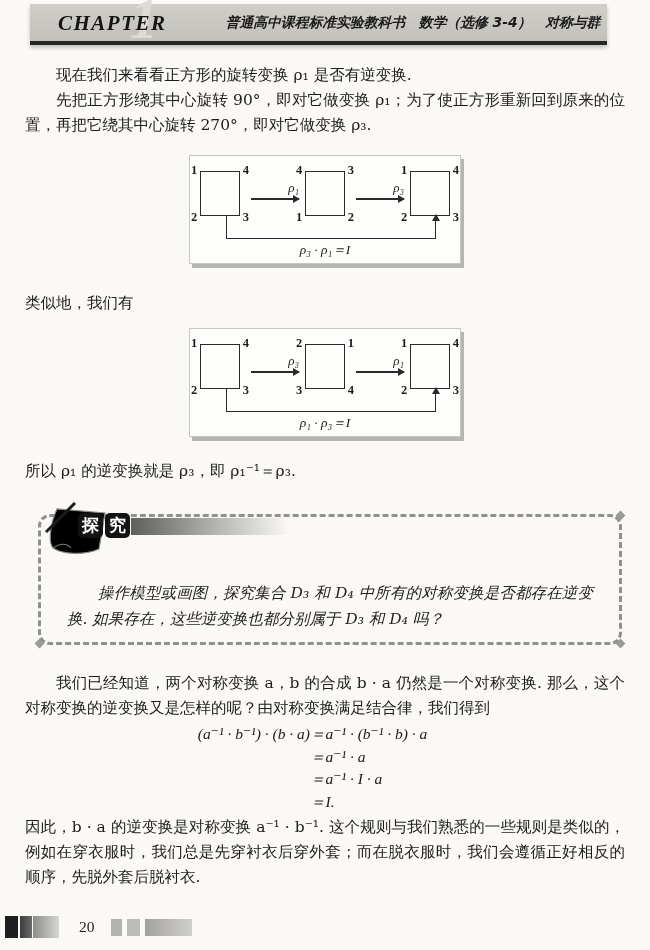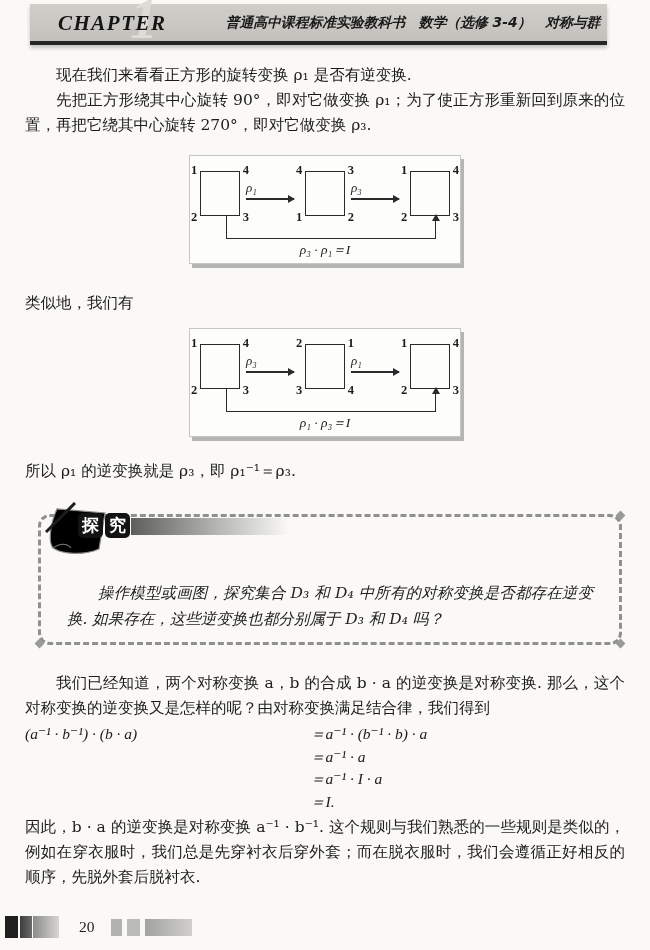--- a/index.html
+++ b/index.html
@@ -42,21 +42,21 @@
     width:272px;margin:17px auto 0;box-sizing:border-box;
     background:#fdfdfb;border:1px solid #c6c6c2;
     box-shadow:3px 4px 0 #b5b5b1;
     padding:15px 10px 4px;
   }
   .sq-row{display:flex;justify-content:center;align-items:center;}
   .square{position:relative;width:43px;height:43px;border:1.6px solid #2a2a2a;}
   .corner{position:absolute;font-size:12.5px;line-height:1;font-weight:bold;}
   .tl{top:-8px;left:-10px}.tr{top:-8px;right:-10px}
   .bl{bottom:-8px;left:-10px}.br{bottom:-8px;right:-10px}
-  .harrow{width:60px;margin:0 6px;display:flex;flex-direction:column;align-items:flex-start;}
+  .harrow{width:60px;margin:0 6px;display:flex;flex-direction:column;align-items:flex-end;}
   .harrow-label{font-style:italic;font-size:13px;margin-bottom:2px;}
   .harrow-line{position:relative;width:48px;height:1.6px;background:#2a2a2a;margin-bottom:7px;}
   .harrow-line::after{
     content:'';position:absolute;right:-1px;top:-3.6px;
     border-left:7px solid #2a2a2a;border-top:4.4px solid transparent;border-bottom:4.4px solid transparent;
   }
   .connector{
     height:22px;margin:0 14px 0 26px;position:relative;
     border-left:1.6px solid #2a2a2a;border-right:1.6px solid #2a2a2a;border-bottom:1.6px solid #2a2a2a;
   }
@@ -89,21 +89,21 @@
   .tchar1{left:33px}.tchar2{left:60px}
   .explore-text{
     font-size:15.5px;line-height:26px;text-indent:2em;text-align:justify;
     font-style:italic;color:#222;
     font-family:"DejaVu Serif","Liberation Serif",serif;
     margin-top:27px;
   }
   
   .derivation{margin:2px 25px 0;font-style:italic;font-size:15.5px;line-height:22.5px;}
   .d-row{display:flex;}
-  .d-lhs{width:285px;white-space:pre;}
+  .d-lhs{width:285px;text-align:right;white-space:pre;}
   .d-rhs{text-align:left;white-space:pre;}
   
   .footer{position:absolute;left:5px;bottom:12px;display:flex;align-items:center;}
   .fbar{display:inline-block;}
   .fbar1{width:13px;height:22px;background:#1f1f1f;margin-right:2px;}
   .fbar2{width:12px;height:22px;background:linear-gradient(to right,#3c3c3c,#6b6b6b);margin-right:1px;}
   .fbar3{width:26px;height:22px;background:linear-gradient(to right,#8c8c8a,#d7d6d3);}
   .fpage{margin:0 16px 0 20px;font-size:15.5px;}
   .fbar4{width:11px;height:17px;background:#b2b2af;margin-right:5px;}
   .fbar5{width:13px;height:17px;background:#bbbbb8;margin-right:5px;}
@@ -205,21 +205,21 @@
         <path d="M8,46 C15,41 22,41 26,46" fill="none" stroke="#7a7a78" stroke-width="1.2"></path>
         <path d="M1,30 L30,1" fill="none" stroke="#1c1c1c" stroke-width="3"></path>
       </svg>
       <div class="tbar"></div>
       <div class="tchar tchar1">探</div>
       <div class="tchar tchar2">究</div>
     </div>
     <div class="explore-text">操作模型或画图，探究集合 D₃ 和 D₄ 中所有的对称变换是否都存在逆变换. 如果存在，这些逆变换也都分别属于 D₃ 和 D₄ 吗？</div>
   </div>
 
-  <p class="para indent" style="margin-top:26px">我们已经知道，两个对称变换 a，b 的合成 b · a 的逆变换是对称变换. 那么，这个对称变换的逆变换又是怎样的呢？由对称变换满足结合律，我们得到</p>
+  <p class="para indent" style="margin-top:26px">我们已经知道，两个对称变换 a，b 的合成 b · a 仍然是一个对称变换. 那么，这个对称变换的逆变换又是怎样的呢？由对称变换满足结合律，我们得到</p>
 
   <div class="derivation">
     <div class="d-row">
       <span class="d-lhs">(a⁻¹ · b⁻¹) · (b · a)</span>
       <span class="d-rhs">＝a⁻¹ · (b⁻¹ · b) · a</span>
     </div>
     <div class="d-row">
       <span class="d-lhs"></span>
       <span class="d-rhs">＝a⁻¹ · a</span>
     </div>

